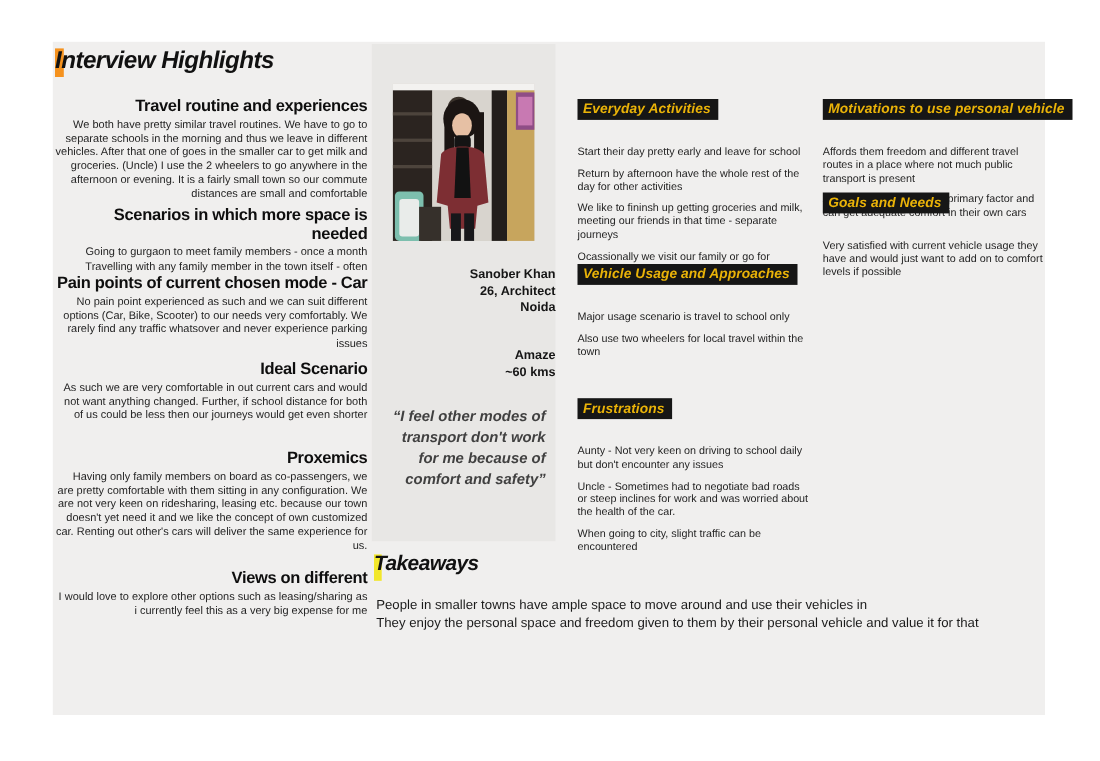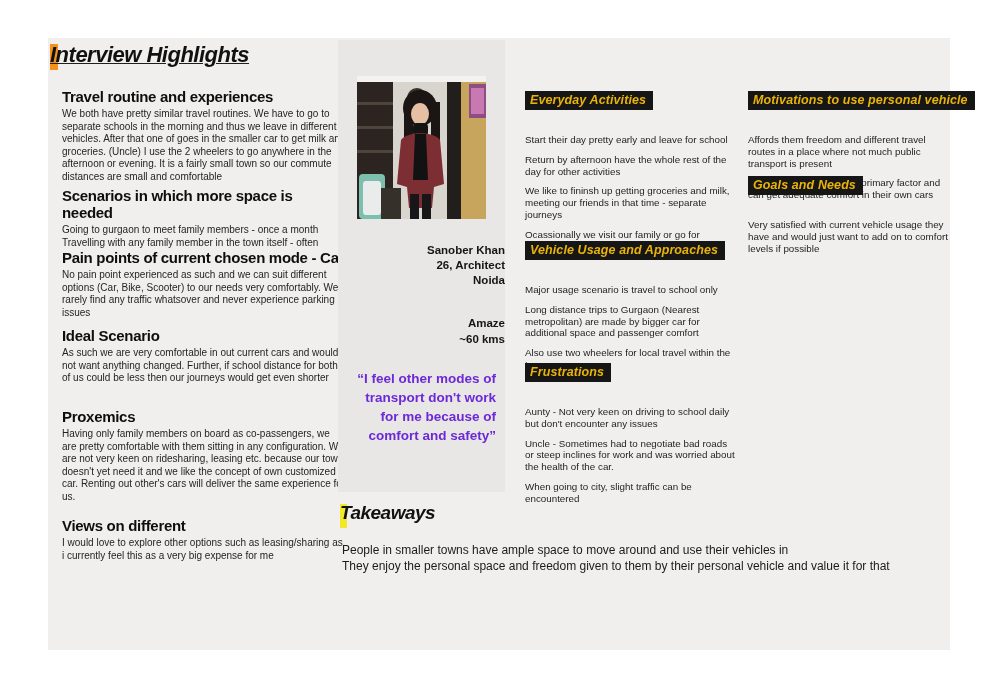--- a/index.html
+++ b/index.html
@@ -15,49 +15,49 @@
 
   
   .big-title { position:absolute; height:30px; }
   .big-title .accent { position:absolute; left:0; top:2px; width:8px; height:26px; z-index:0; }
   .accent.orange { background:#F5921E; }
   .accent.yellow { background:#F2E72B; }
   .big-title .t-text {
     position:relative; z-index:1; font-weight:bold; font-style:italic;
     font-size:22px; letter-spacing:-0.5px; color:#111; white-space:nowrap;
   }
-  #interview-title { left:2px; top:4px;text-decoration:underline; }
+  #interview-title { left:2px; top:4px; }
   #takeaways-title { left:292px; top:464px; }
   #takeaways-title .t-text { font-size:19px; }
   #takeaways-title .accent { width:7px; height:24px; }
 
   
   .left-col { position:absolute; left:2px; top:0; width:284px; }
-  .lc-section { position:absolute; left:12px; width:284px; }
+  .lc-section { position:absolute; left:0; width:284px;text-align:right; }
   .lc-section h3 {
     margin:0 0 3px 0; font-size:15px; font-weight:bold; color:#0e0e0e;
     letter-spacing:-0.3px; line-height:17px;
   }
   .lc-section p {
     margin:0; font-size:10px; line-height:12.5px; color:#242424; white-space:pre-line;
   }
   #lc-0 { top:50px; } #lc-1 { top:149px; } #lc-2 { top:211px; }
   #lc-3 { top:289px; } #lc-4 { top:370px; } #lc-5 { top:479px; }
 
   
   .profile-panel {
     position:absolute; left:290px; top:2px; width:167px; height:452px;
     background:#e8e7e5; text-align:right;
   }
   .photo-wrap { margin:36px auto 0 auto; width:129px; height:143px; display:block; }
   .p-name { margin-top:24px; font-size:11.5px; font-weight:bold; line-height:15px; color:#151515; }
   .p-vehicle { margin-top:27px; font-size:11.5px; font-weight:bold; line-height:16px; color:#151515; }
   .p-quote {
-    margin:22px 9px 0 9px; font-size:13.5px; font-weight:bold;
-    line-height:19px; color:#6d28d9;
+    margin:22px 9px 0 9px; font-size:13.5px; font-style:italic; font-weight:bold;
+    line-height:19px; color:#404040;
   }
 
   
   .bar-col { position:absolute; top:0; }
   #mid-col { left:477px; width:213px; }
   #right-col { left:700px; width:206px; }
   .bar-section { position:absolute; left:0; width:100%; }
   #ms-0 { top:52px; } #ms-1 { top:202px; } #ms-2 { top:324px; }
   #rs-0 { top:52px; } #rs-1 { top:137px; }
   .black-bar {
@@ -165,21 +165,20 @@
     <div class="bar-section" id="ms-0">
       <span class="black-bar">Everyday Activities</span>
       <p>Start their day pretty early and leave for school</p>
       <p>Return by afternoon have the whole rest of the day for other activities</p>
       <p>We like to fininsh up getting groceries and milk, meeting our friends in that time - separate journeys</p>
       <p>Ocassionally we visit our family or go for shopping to gurgaon with 3 to 4 people</p>
     </div>
     <div class="bar-section" id="ms-1">
       <span class="black-bar">Vehicle Usage and Approaches</span>
       <p>Major usage scenario is travel to school only</p>
-      <p>Long distance trips to Gurgaon (Nearest metropolitan) are made by bigger car for additional space and passenger comfort</p>
       <p>Also use two wheelers for local travel within the town</p>
     </div>
     <div class="bar-section" id="ms-2">
       <span class="black-bar">Frustrations</span>
       <p>Aunty - Not very keen on driving to school daily but don't encounter any issues</p>
       <p>Uncle - Sometimes had to negotiate bad roads or steep inclines for work and was worried about the health of the car.</p>
       <p>When going to city, slight traffic can be encountered</p>
     </div>
   </div>
 

